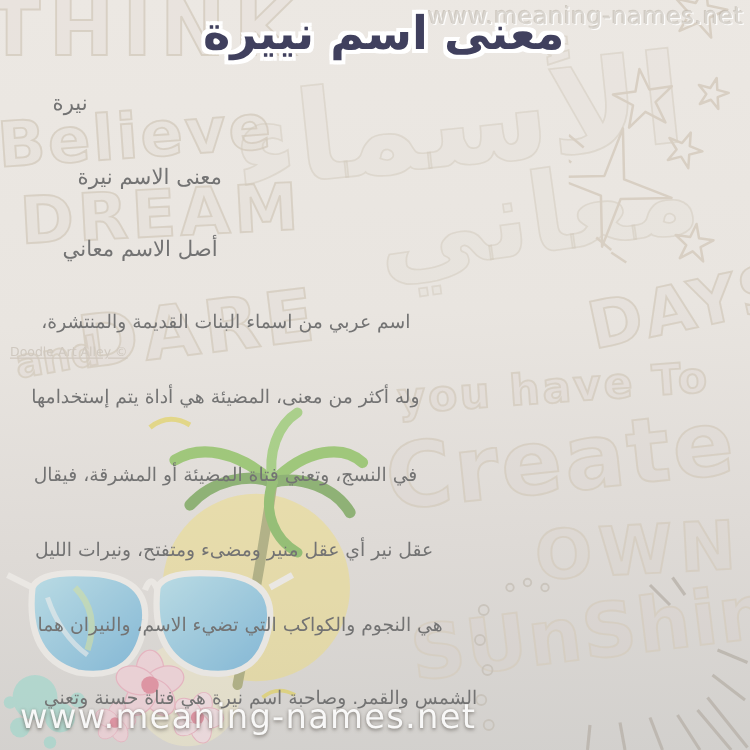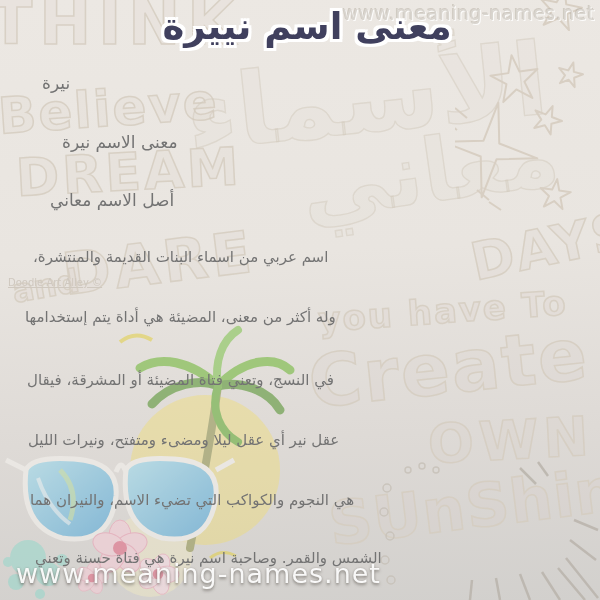--- a/index.html
+++ b/index.html
@@ -180,18 +180,18 @@
 
 <div class="wm-top">www.meaning-names.net</div>
 <h1 class="title" style="margin:0;">معنى اسم نييرة</h1>
 
 <div class="line h" style="left:42px;top:72px;">نيرة</div>
 <div class="line h" style="left:62px;top:131px;text-align:right;">معنى الاسم نيرة</div>
 <div class="line h" style="left:50px;top:189px;">أصل الاسم معاني</div>
 <div class="line p" style="left:33px;top:248px;">اسم عربي من اسماء البنات القديمة والمنتشرة،</div>
 <div class="line p" style="left:25px;top:308px;">وله أكثر من معنى، المضيئة هي أداة يتم إستخدامها</div>
 <div class="line p" style="left:27px;top:371px;">في النسج، وتعني فتاة المضيئة أو المشرقة، فيقال</div>
-<div class="line p" style="left:28px;top:431px;">عقل نير أي عقل ليلا ومضىء ومتفتح، ونيرات الليل</div>
+<div class="line p" style="left:28px;top:431px;">عقل نير أي عقل منير ومضىء ومتفتح، ونيرات الليل</div>
 <div class="line p" style="left:30px;top:491px;">هي النجوم والكواكب التي تضيء الاسم، والنيران هما</div>
 <div class="line p" style="left:35px;top:549px;">الشمس والقمر. وصاحبة اسم نيرة هي فتاة حسنة وتعني</div>
 
 <div class="credit">Doodle Art Alley ©</div>
 <div class="wm-bottom">www.meaning-names.net</div>
 
 </body></html>

